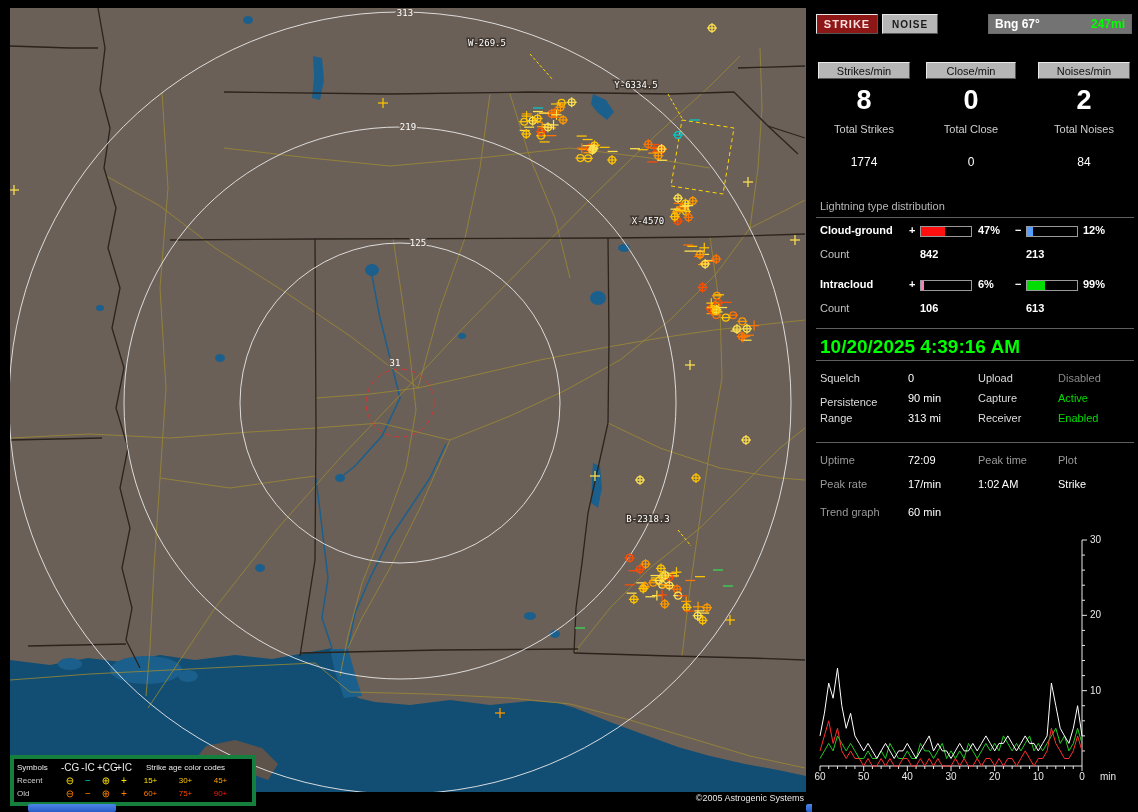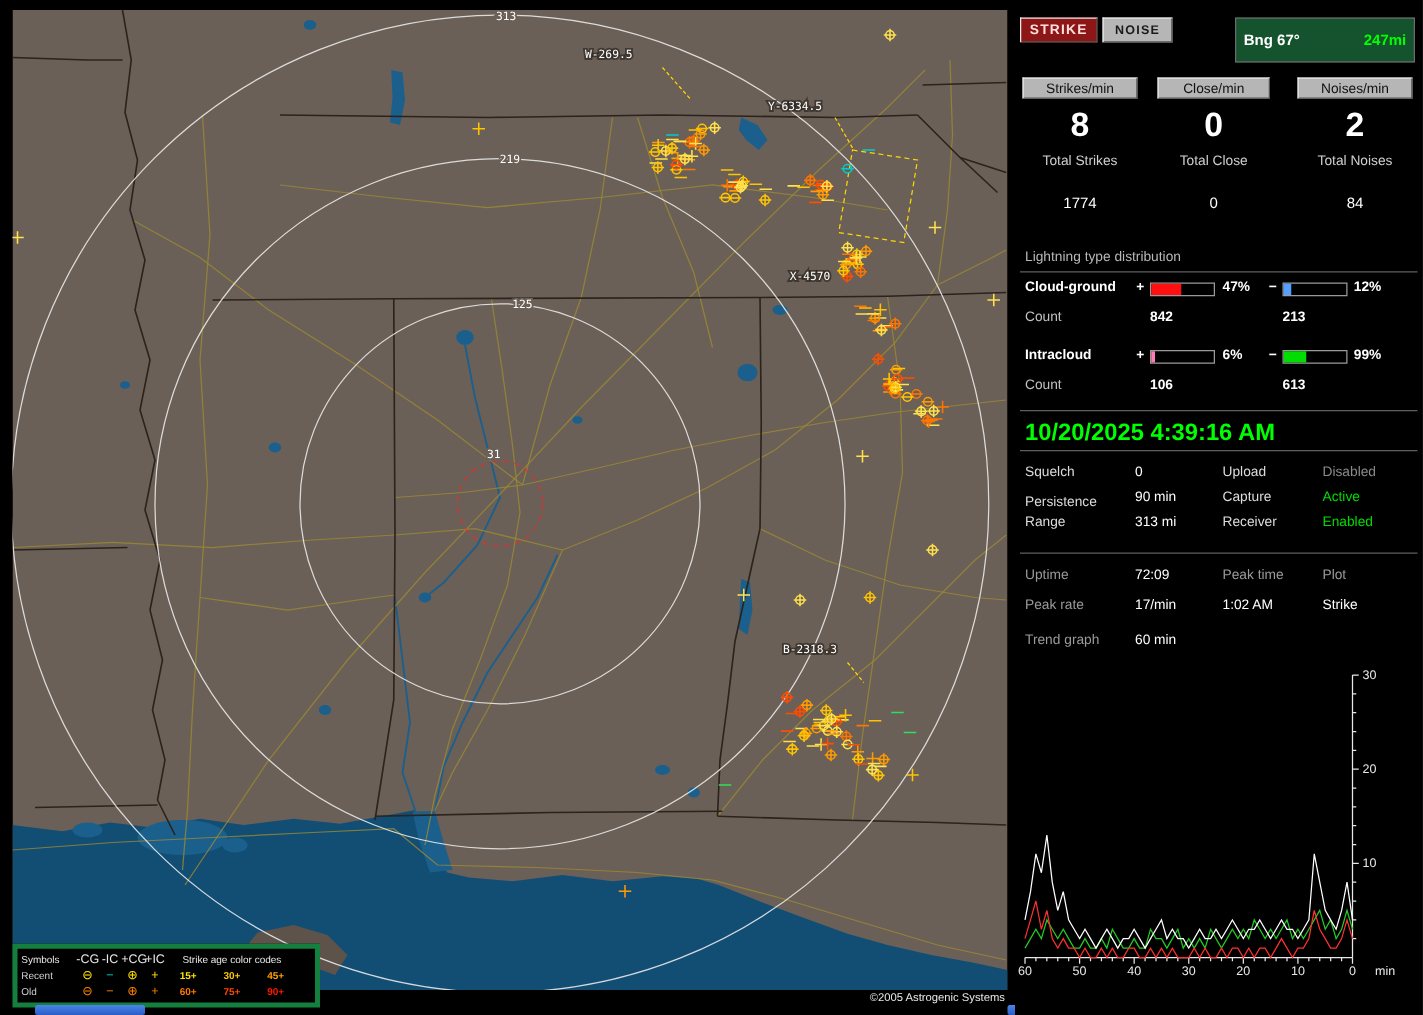--- a/index.html
+++ b/index.html
@@ -14,34 +14,34 @@
             paint-order:stroke;stroke:rgba(40,34,28,.65);stroke-width:3px;}
   .map-copyright{position:absolute;right:2px;bottom:0;color:#e8e8e8;font-size:9px;}
   
   #legend{position:absolute;left:0;top:747px;width:246px;box-sizing:border-box;background:#000;
           border:4px solid #15803d;padding:2px 3px;}
   .lrow{display:grid;grid-template-columns:44px 18px 18px 18px 18px 35px 35px 35px;align-items:center;height:13px;}
   .lc{font-size:8px;color:#cfcfcf;white-space:nowrap;}
   .lhead .lc{color:#eaeaea;}
   .lage{grid-column:span 3;text-align:center;}
   .ls{text-align:center;font-size:10px;line-height:10px;}
-  .la{text-align:center;font-weight:bold;}
+  .la{text-align:center;font-weight:normal;}
   
   .tb{position:absolute;top:804px;width:88px;height:8px;border-radius:2px;
       background:linear-gradient(#4a86e8,#2a5cc8);}
   
   .panel{position:absolute;left:812px;top:0;width:326px;height:812px;background:#000;color:#fff;font-size:11px;}
   .abs{position:absolute;white-space:nowrap;}
   #strike-btn{position:absolute;left:4px;top:14px;width:62px;height:20px;background:#8d1616;color:#ffdede;
       font-weight:bold;font-size:11px;letter-spacing:1px;border:1px solid;border-color:#e8e8e8 #555 #555 #e8e8e8;
       font-family:inherit;padding:0;}
   #noise-btn{position:absolute;left:70px;top:14px;width:56px;height:20px;background:#b6b6b6;color:#1a1a1a;
       font-weight:bold;font-size:10px;letter-spacing:1px;border:1px solid;border-color:#e8e8e8 #555 #555 #e8e8e8;
       font-family:inherit;padding:0;}
-  .bngbox{position:absolute;left:176px;top:14px;width:144px;height:36px;background:#14532d;border:1px solid #6a6a6a;
+  .bngbox{position:absolute;left:176px;top:14px;width:144px;height:20px;background:#737373;border:1px solid #6a6a6a;
       box-sizing:border-box;display:flex;justify-content:space-between;align-items:center;padding:0 6px;}
   .bng{font-weight:bold;font-size:12px;color:#fff;}
   .dist{font-weight:bold;font-size:12px;color:#00ff00;}
   .statcol{position:absolute;top:62px;text-align:center;}
   #col1{left:6px;width:92px;} #col2{left:114px;width:90px;} #col3{left:226px;width:92px;}
   .graybtn{display:block;width:100%;height:17px;background:#b6b6b6;color:#111;font-size:11px;
       border:1px solid;border-color:#e8e8e8 #555 #555 #e8e8e8;font-family:inherit;padding:0;}
   .bignum{font-size:27px;font-weight:bold;color:#fff;margin-top:5px;height:32px;line-height:32px;}
   .totlabel{color:#cfcfcf;font-size:11px;margin-top:7px;}
   .totval{color:#fff;font-size:12px;margin-top:20px;}

